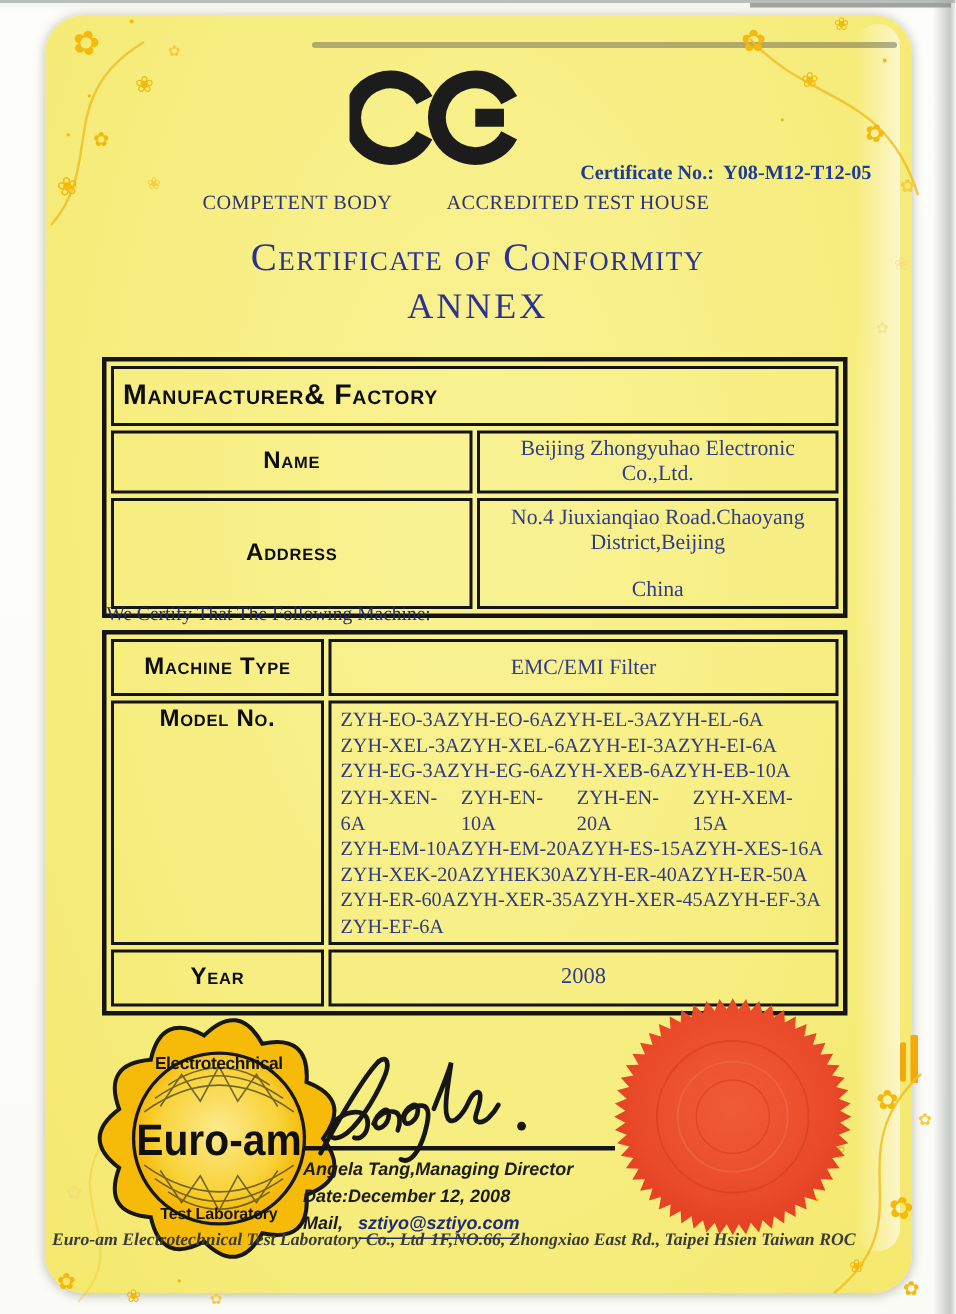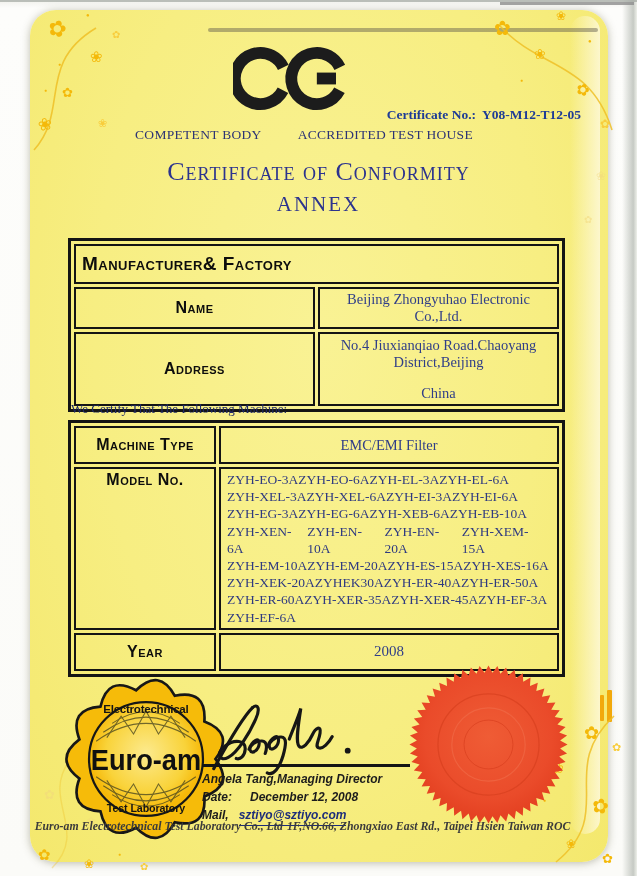--- a/index.html
+++ b/index.html
@@ -34,21 +34,21 @@
   
   .ce-wrap{position:absolute;left:233px;top:42px;width:113px}
   .ce-wrap svg{display:block;width:113px;height:73px}
   .cert-no{position:absolute;top:107px;right:56px;display:flex;gap:6px;
            font-weight:700;font-size:13.5px;color:#1e3c96;}
   .bodies{position:absolute;top:127px;left:0;width:608px;display:flex;justify-content:center;gap:36px;
           font-size:13.5px;color:#2c3374;letter-spacing:.3px}
   .title{position:absolute;top:157px;left:0;width:637px;text-align:center;
          font-variant:small-caps;font-size:26px;color:#2c338e;letter-spacing:1px}
   .annex{position:absolute;top:192px;left:0;width:637px;text-align:center;
-         font-size:21px;color:#2c338e;letter-spacing:2px}
+         font-size:24px;color:#2c338e;letter-spacing:2px}
 
   
   .cert-table{position:absolute;left:68px;width:497px;border-collapse:separate;border-spacing:3px;
               border:3px solid #141414;background:transparent;table-layout:fixed}
   .cert-table td{border:2px solid #141414;padding:2px 6px;overflow:hidden}
   .lblcell{width:126px;text-align:center;font-family:"Liberation Sans",sans-serif;font-weight:700;
            font-variant:small-caps;font-size:16px;color:#0d0d0d;letter-spacing:.5px}
   .hdrcell{text-align:left;font-family:"Liberation Sans",sans-serif;font-weight:700;
            font-variant:small-caps;font-size:19px;color:#0d0d0d;height:32px;letter-spacing:.5px}
   .valcell{text-align:center;font-size:14.5px;color:#303e88}
@@ -61,21 +61,21 @@
   .certify{position:absolute;left:71px;top:401px;font-size:13px;color:#1f2a66}
 
   
   .badge{position:absolute;left:57px;top:670px;width:178px;height:178px}
   .seal{position:absolute;left:407px;top:663px;width:163px;height:163px}
   .sigsvg{position:absolute;left:203px;top:697px;width:176px;height:80px}
   .sigline{position:absolute;left:202px;top:764px;width:208px;height:3px;background:#141414}
   .sigtext{position:absolute;left:202px;top:770px;font-family:"Liberation Sans",sans-serif;
            font-style:italic;font-weight:700;font-size:12px;color:#1c1c1c;line-height:18px}
   .srow{display:flex}
-  .srow .gap18{margin-left:18px}.srow .gap10{margin-left:10px}
+  .srow .gap18{}.srow .gap10{margin-left:10px}
   .mailval{color:#1d2d7a;border-bottom:1.5px solid #1d2d7a;padding-bottom:1px}
   .footer{position:absolute;top:819px;left:0;width:605px;display:flex;justify-content:center;gap:4px;
           font-size:11.8px;font-weight:700;font-style:italic;color:#3b3b3b}
 </style>
 </head>
 <body>
 
 <div class="page">
   <div class="cert"></div>
 

